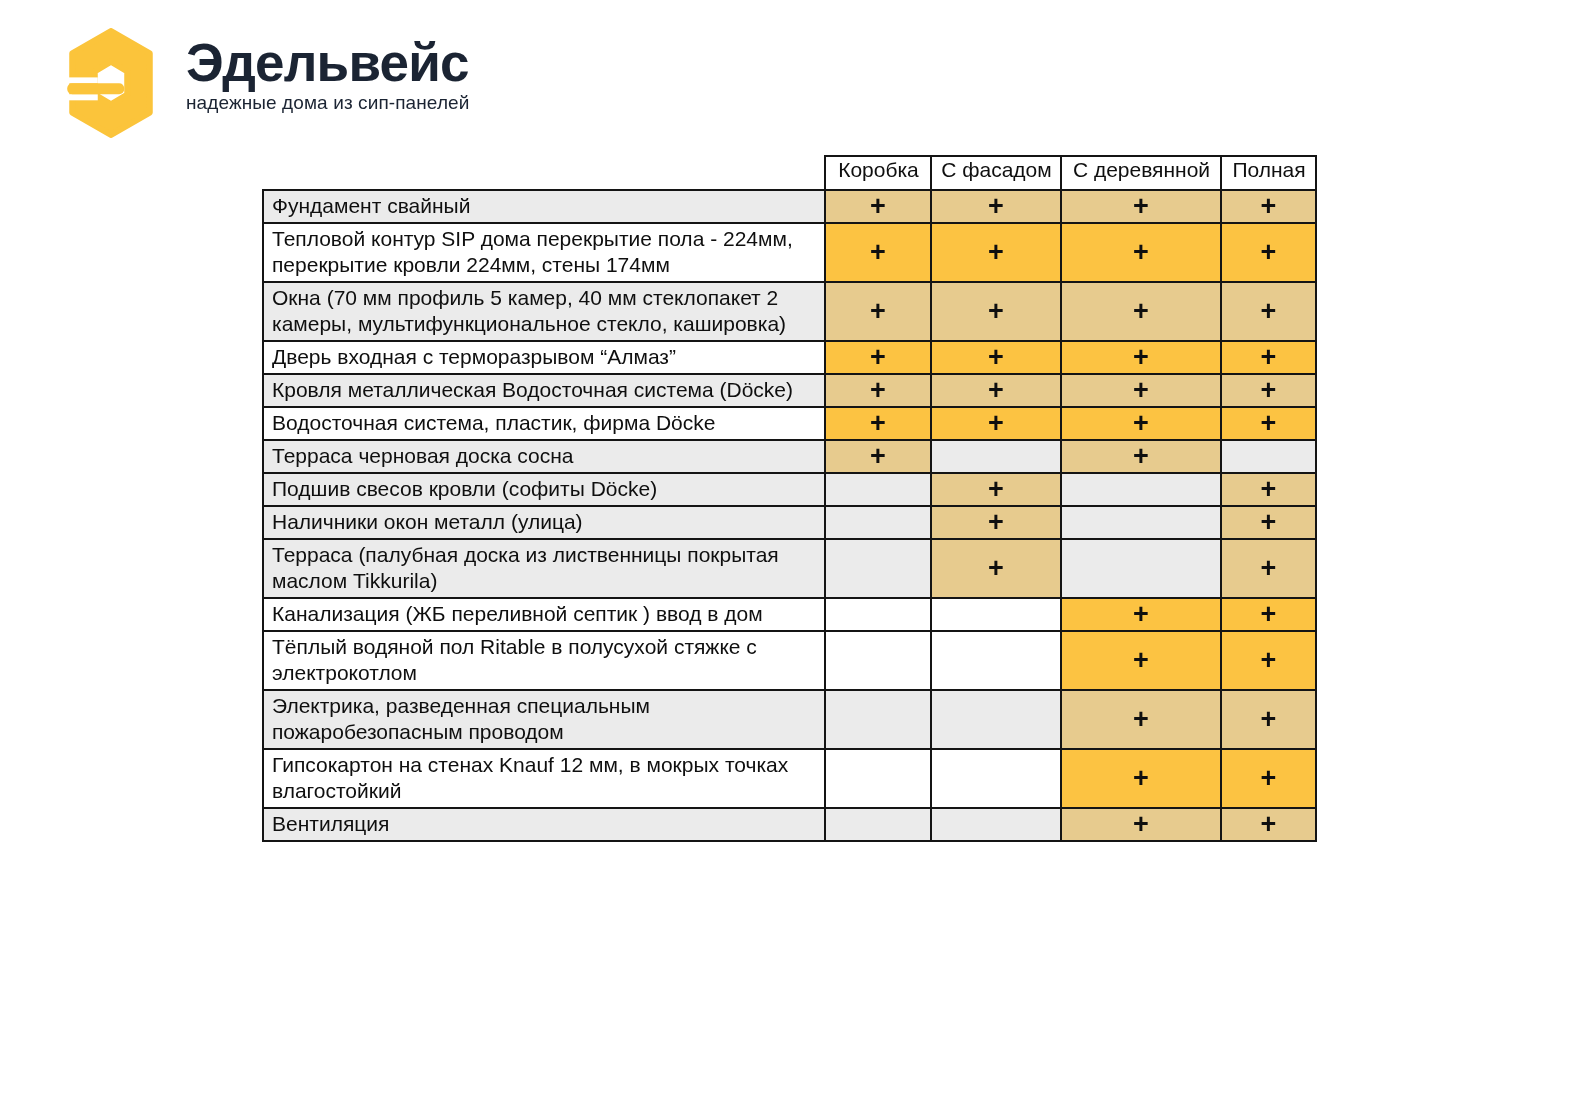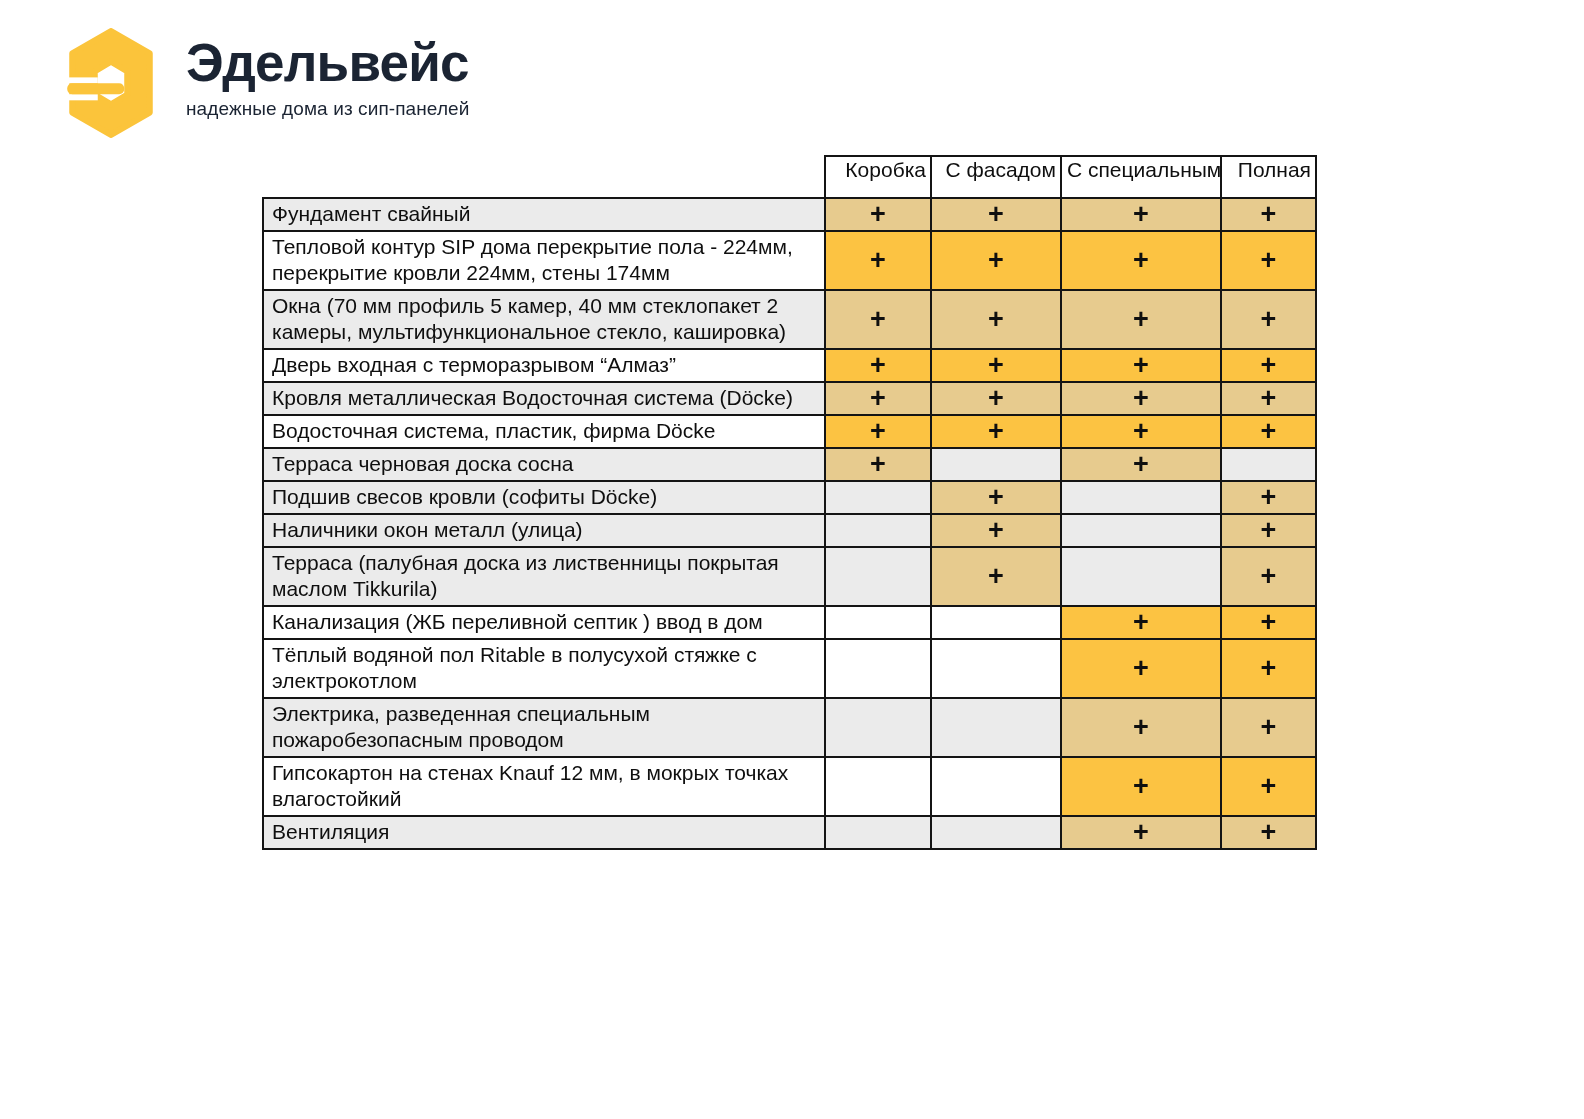--- a/index.html
+++ b/index.html
@@ -20,31 +20,31 @@
   }
   .brand{position:absolute;left:64px;top:28px;display:flex;align-items:flex-start;}
   .logo{width:94px;height:110px;flex:0 0 auto;}
   .brand-text{margin-left:28px;padding-top:6px;}
   .brand-name{
     font-size:53px;font-weight:700;color:var(--dark);
     letter-spacing:-0.8px;line-height:1.1;
   }
   .brand-tagline{
     font-size:19px;font-weight:500;color:var(--dark);
-    margin-top:6px;letter-spacing:0.1px;
+    letter-spacing:0.1px;
   }
 
   table.pkg{
     position:absolute;left:262px;top:155px;width:1053px;
     border-collapse:collapse;table-layout:fixed;
   }
   table.pkg th, table.pkg td{border:2px solid var(--border);}
   thead th{
-    background:#ffffff;font-weight:400;font-size:21px;text-align:right;
-    padding:1px 4px 15px 5px;height:28px;white-space:nowrap;overflow:hidden;
+    background:#ffffff;font-weight:400;font-size:21px;text-align:center;
+    padding:1px 4px 7px 5px;height:28px;white-space:nowrap;overflow:hidden;
   }
   thead th.spacer{border:none;background:transparent;}
   td.label{
     font-size:21px;line-height:26px;padding:2px 24px 3px 8px;
     vertical-align:middle;
   }
   tr.grey td{background:var(--grey);}
   tr.white td{background:#ffffff;}
   td.cell{
     text-align:center;vertical-align:middle;
@@ -75,21 +75,21 @@
     <col style="width:106px">
     <col style="width:130px">
     <col style="width:160px">
     <col style="width:95px">
   </colgroup>
   <thead>
     <tr id="header-row">
         <th class="spacer"></th>
         <th>Коробка</th>
         <th>С фасадом</th>
-        <th>С специальным</th>
+        <th>С деревянной</th>
         <th>Полная</th>
       </tr>
   </thead>
   <tbody id="table-body">
       <tr class="grey">
         <td class="label">Фундамент свайный</td>
         <td class="cell on">+</td>
         <td class="cell on">+</td>
         <td class="cell on">+</td>
         <td class="cell on">+</td>

